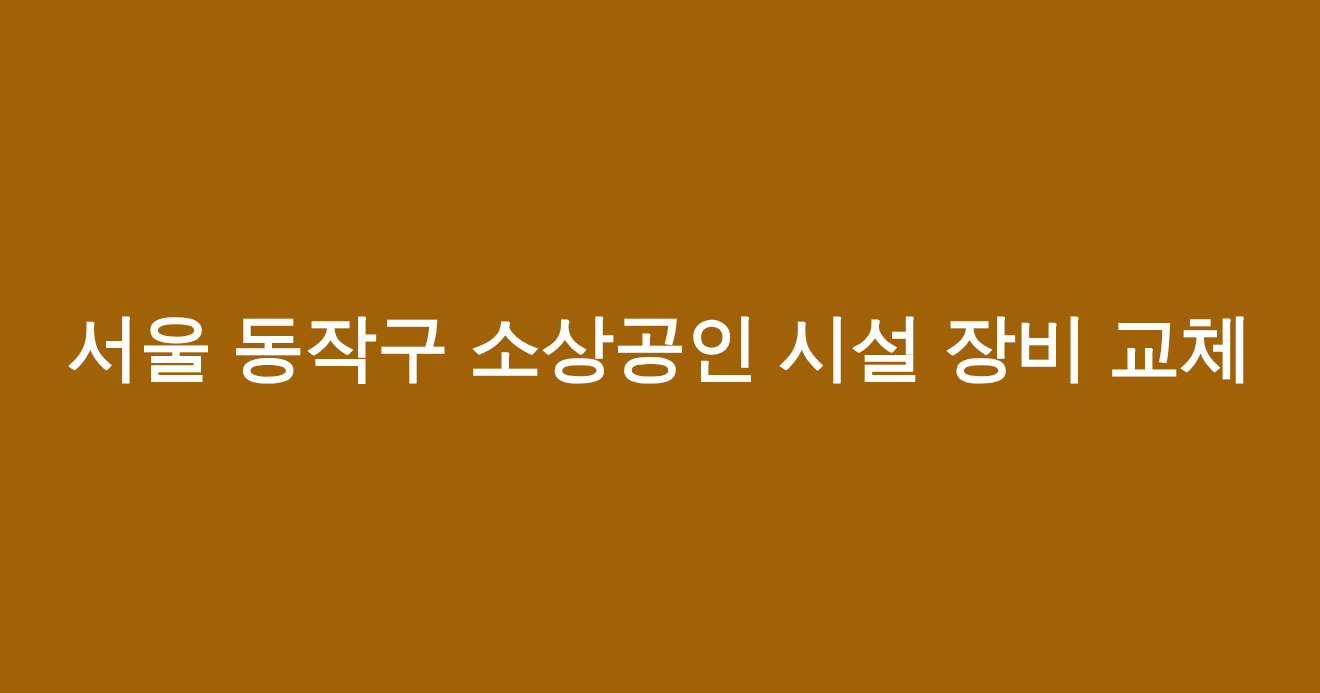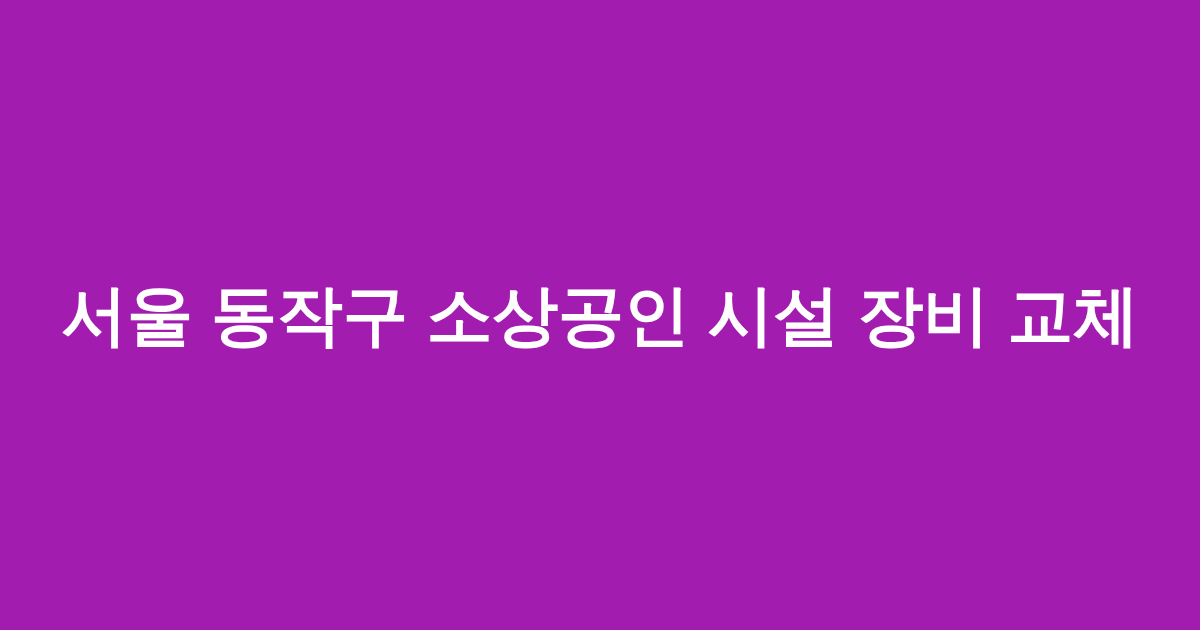--- a/index.html
+++ b/index.html
@@ -14,21 +14,21 @@
     overflow: hidden;
     font-family: "Liberation Sans", "DejaVu Sans", sans-serif;
     background: #ffffff;
   }
 
   .card {
     position: relative;
     box-sizing: border-box;
     width: 1200px;
     height: 630px;
-    background-color: #a21caf;
+    background-color: #a16207;
     display: flex;
     align-items: center;
     justify-content: center;
     overflow: hidden;
   }
 
   .headline {
     width: 1100px;
     margin: 0;
     padding: 0;

